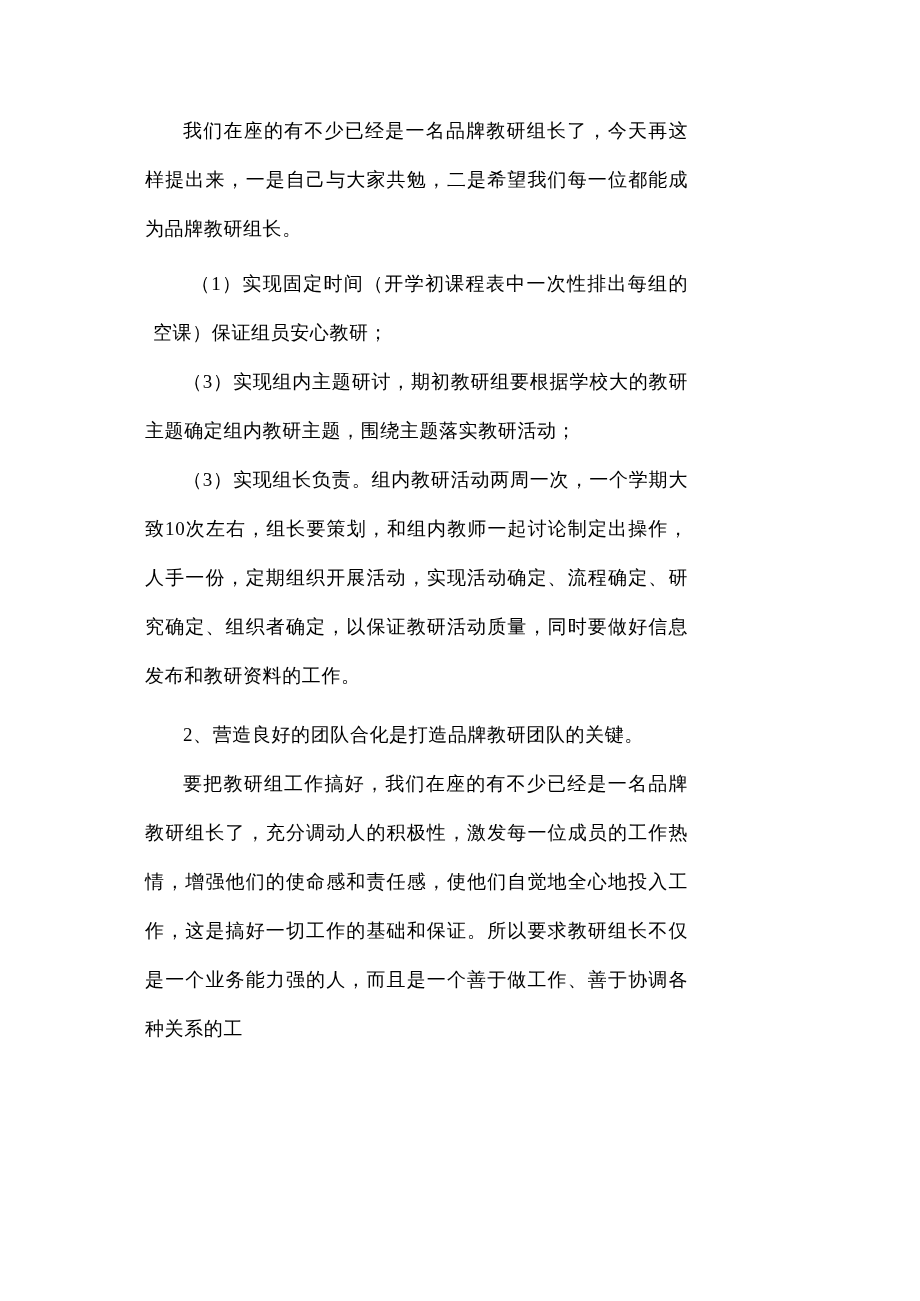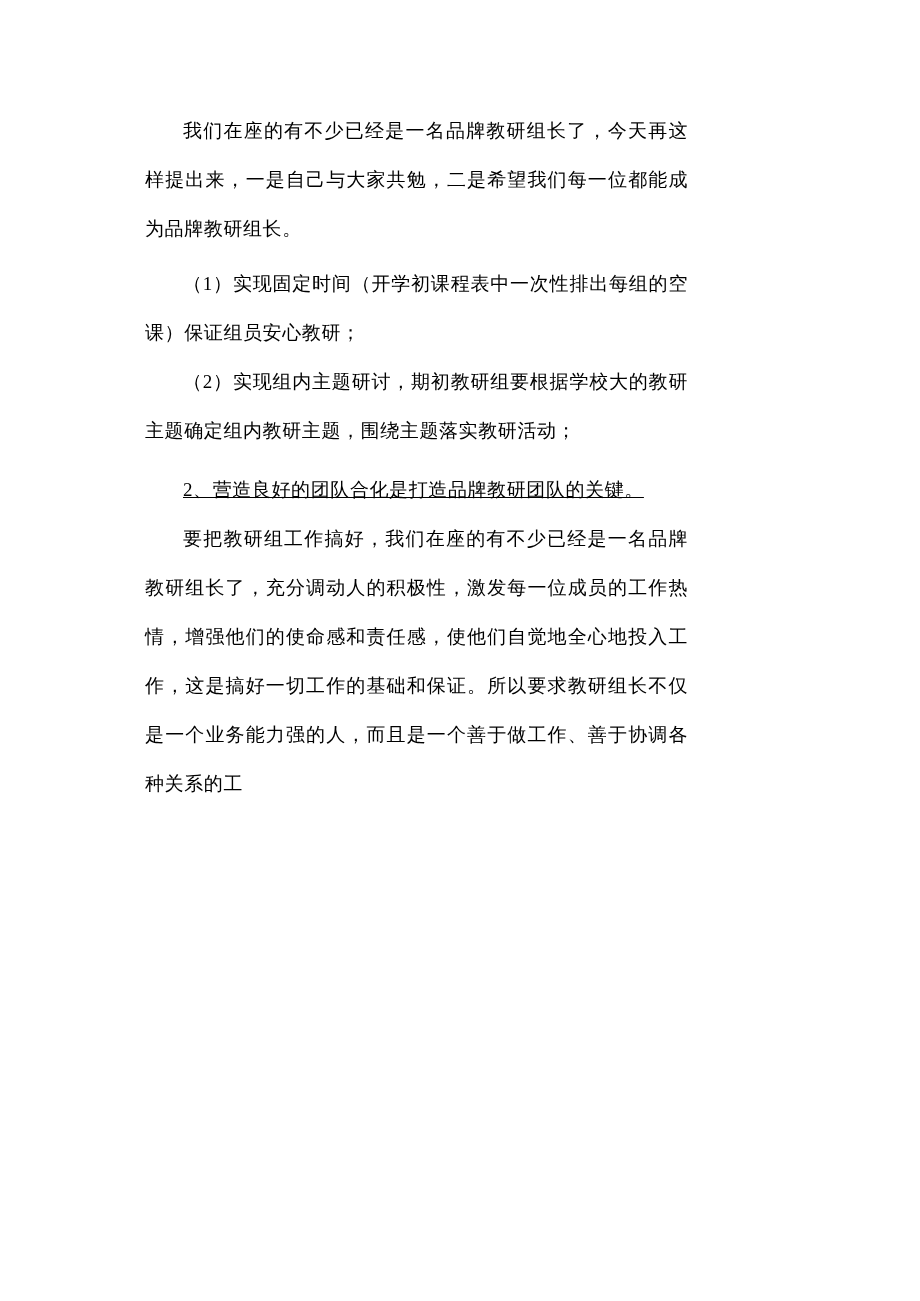--- a/index.html
+++ b/index.html
@@ -24,25 +24,26 @@
   .para {
     margin: 0;
     font-size: 19px;
     line-height: 49px;
     letter-spacing: 0.6px;
     text-align: justify;
     text-indent: 2em;
     word-break: break-all;
   }
   .para.space-lg { margin-top: 18px; }
-  .para.space-md { margin-top: 10px; text-decoration: underline; }
-  .para.space-sm { margin-top: 6px; }
+  .para.space-md { margin-top: 10px; }
+  .para.space-sm { margin-top: 6px; margin-left: 8px; }
 </style>
 </head>
 <body>
 
 <div class="page">
   <p class="para">我们在座的有不少已经是一名品牌教研组长了，今天再这样提出来，一是自己与大家共勉，二是希望我们每一位都能成为品牌教研组长。</p>
   <p class="para space-sm">（1）实现固定时间（开学初课程表中一次性排出每组的空课）保证组员安心教研；</p>
-  <p class="para">（2）实现组内主题研讨，期初教研组要根据学校大的教研主题确定组内教研主题，围绕主题落实教研活动；</p>
+  <p class="para">（3）实现组内主题研讨，期初教研组要根据学校大的教研主题确定组内教研主题，围绕主题落实教研活动；</p>
+  <p class="para">（3）实现组长负责。组内教研活动两周一次，一个学期大致10次左右，组长要策划，和组内教师一起讨论制定出操作，人手一份，定期组织开展活动，实现活动确定、流程确定、研究确定、组织者确定，以保证教研活动质量，同时要做好信息发布和教研资料的工作。</p>
   <p class="para space-md">2、营造良好的团队合化是打造品牌教研团队的关键。</p>
   <p class="para">要把教研组工作搞好，我们在座的有不少已经是一名品牌教研组长了，充分调动人的积极性，激发每一位成员的工作热情，增强他们的使命感和责任感，使他们自觉地全心地投入工作，这是搞好一切工作的基础和保证。所以要求教研组长不仅是一个业务能力强的人，而且是一个善于做工作、善于协调各种关系的工</p>
 </div>
 
 </body></html>

